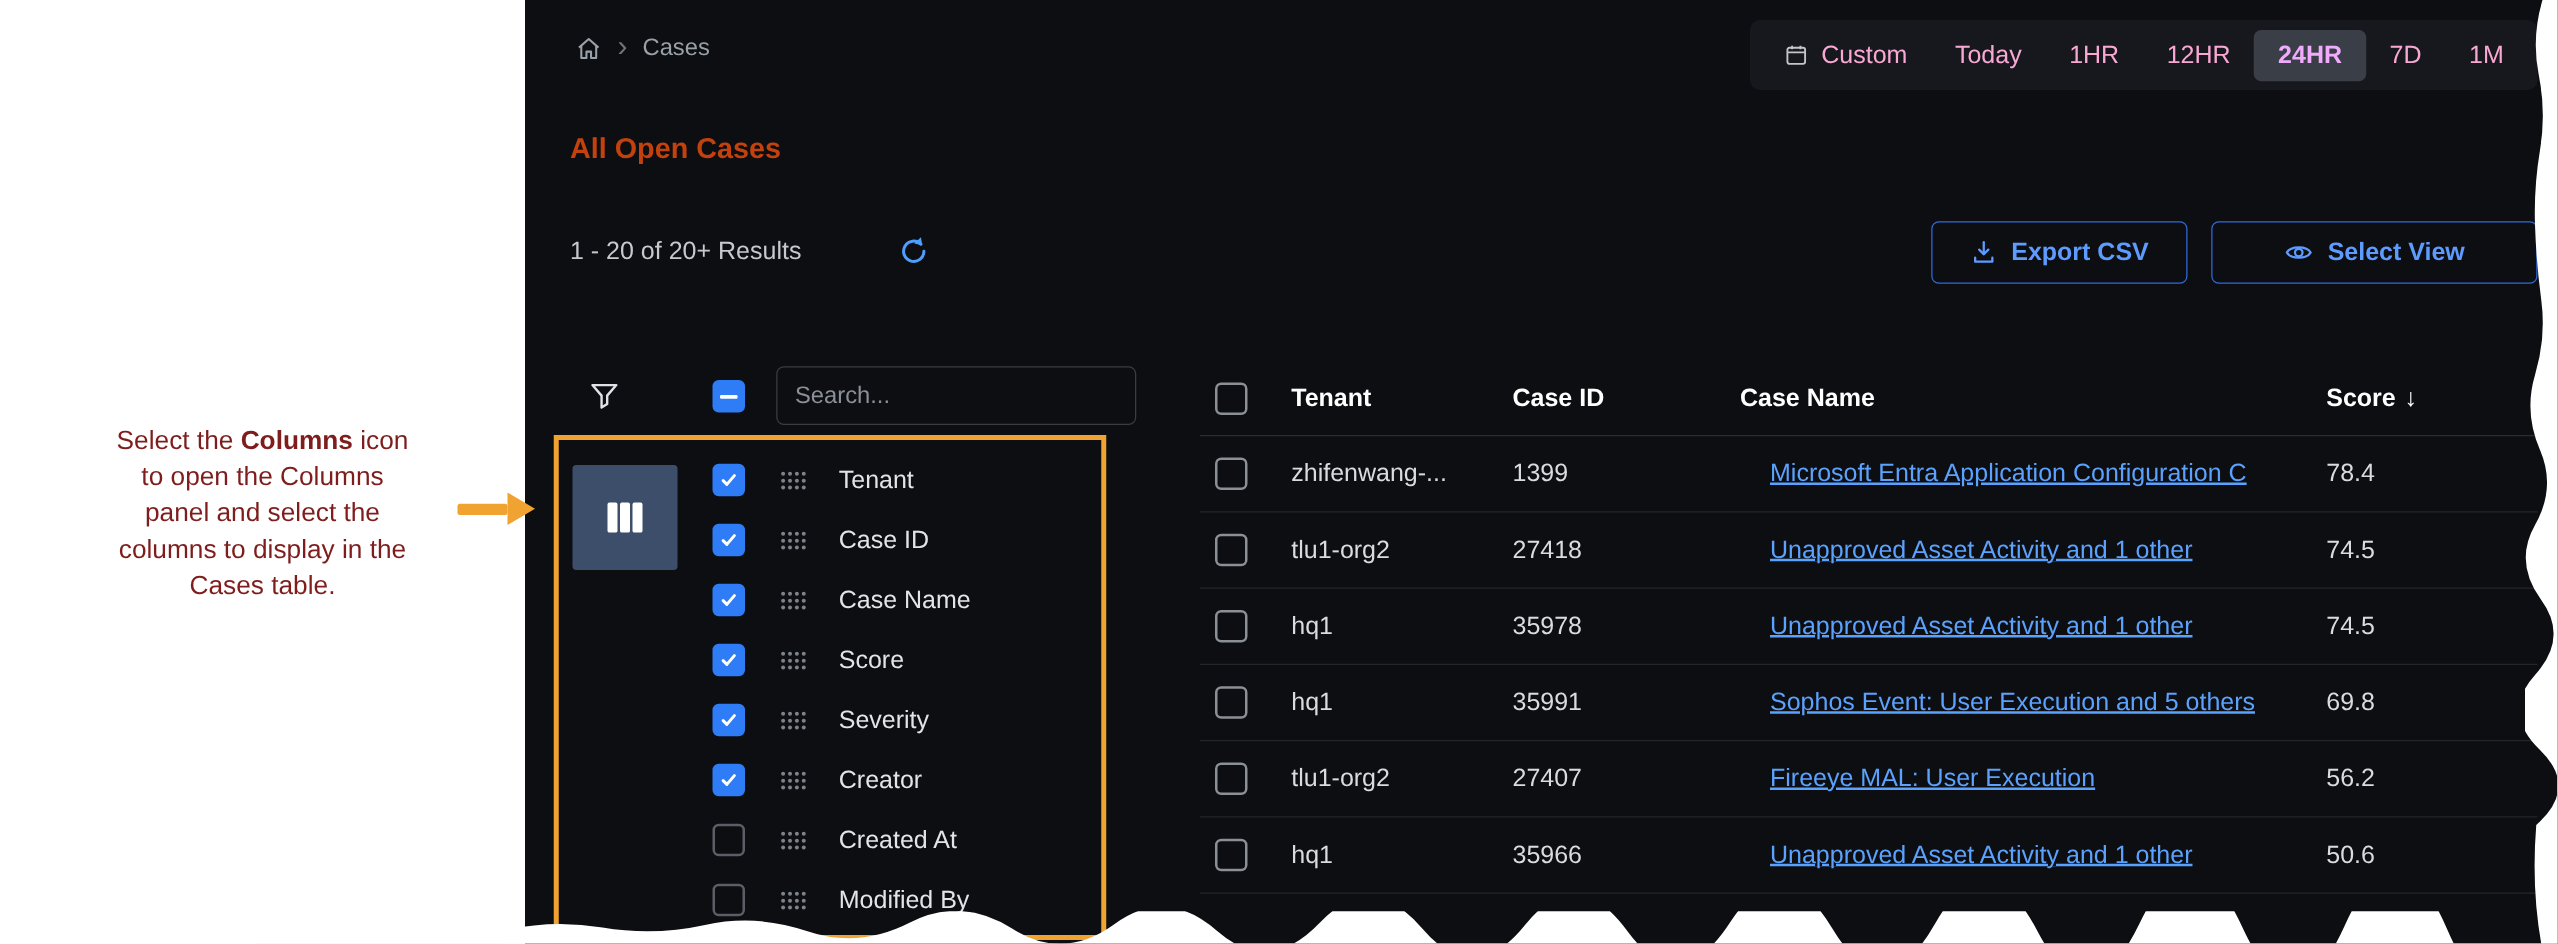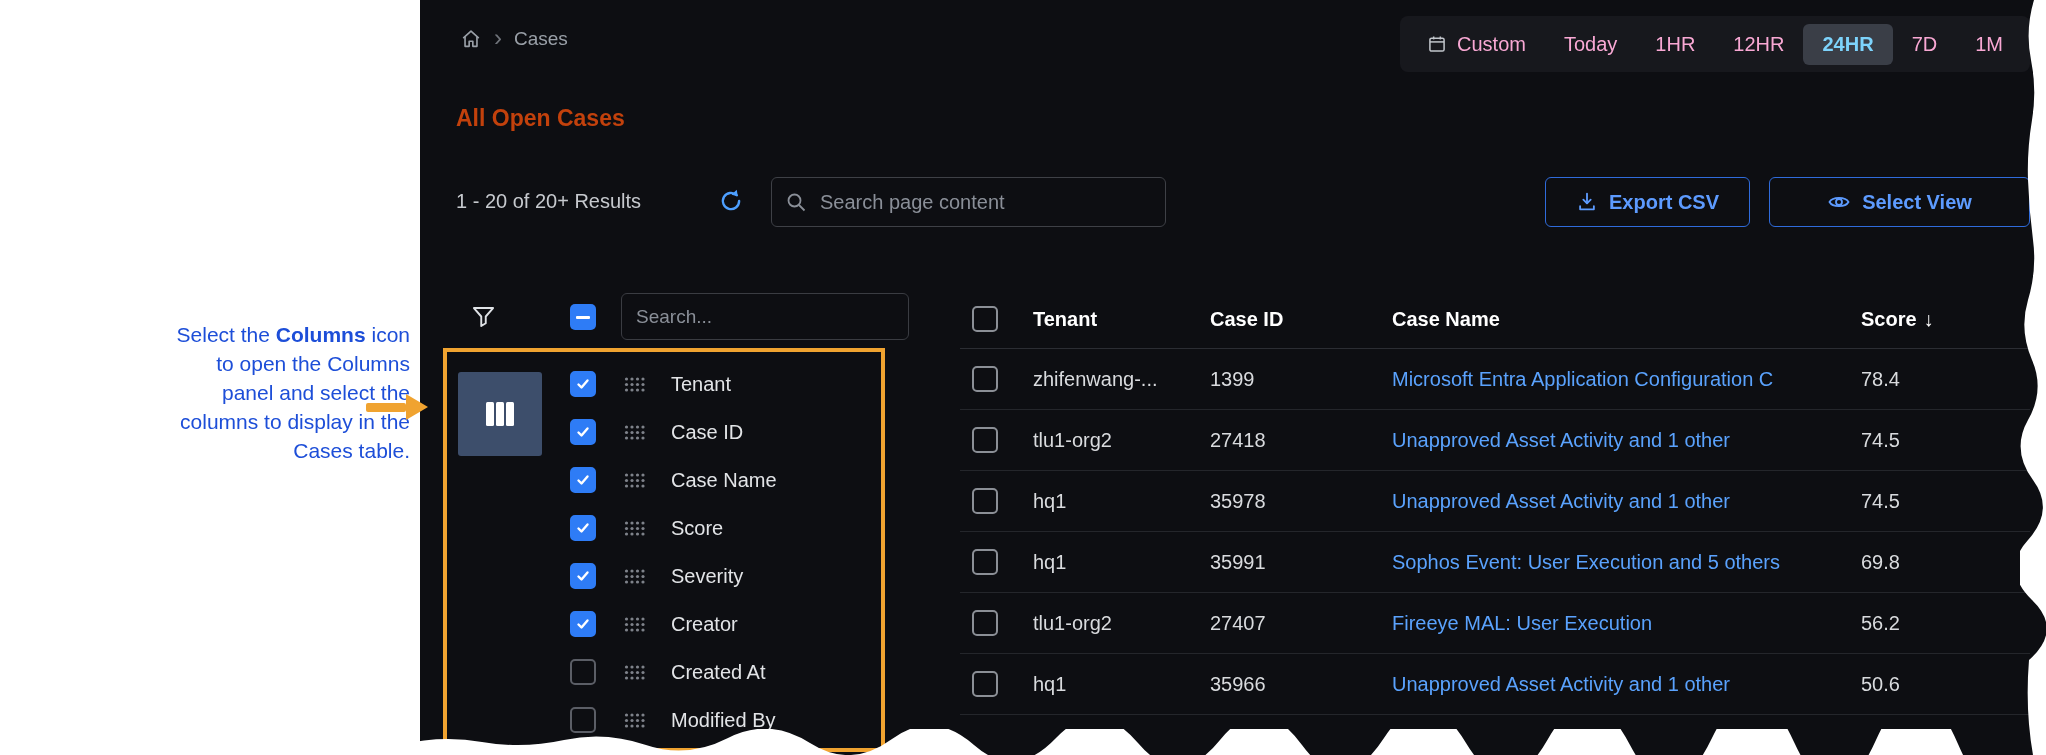--- a/index.html
+++ b/index.html
@@ -1,40 +1,40 @@
 <!DOCTYPE html>
 <html><head>
 <meta charset="utf-8">
 <style>
   html,body{margin:0;padding:0;background:#fff;}
   .canvas{position:relative;width:2046px;height:755px;background:#ffffff;overflow:hidden;
           font-family:"Liberation Sans", sans-serif;}
 
   
-  .annotation{position:absolute;left:10px;top:320px;width:400px;text-align:right;
-              color:#1d4ed8;font-size:21px;line-height:29px;font-weight:500;z-index:2;}
+  .annotation{position:absolute;left:10px;top:338px;width:400px;text-align:center;
+              color:#7f1d1d;font-size:21px;line-height:29px;font-weight:500;z-index:2;}
   .annotation b{font-weight:800;}
   .arrow{position:absolute;left:366px;top:394px;display:flex;align-items:center;z-index:6;}
   .arrow-shaft{width:40px;height:9px;background:#f0a330;border-radius:2px;}
   .arrow-head{width:0;height:0;border-left:22px solid #f0a330;
               border-top:13px solid transparent;border-bottom:13px solid transparent;}
 
   
   .dark-panel{position:absolute;left:420px;top:0;width:1626px;height:755px;
               background:#0d0e12;overflow:hidden;color:#e6e8ea;z-index:1;}
 
   .breadcrumb{position:absolute;left:40px;top:28px;display:flex;align-items:center;
               gap:12px;color:#9aa0a8;font-size:19px;}
   .crumb-sep{font-size:24px;color:#6f737a;line-height:20px;margin-top:-3px;}
 
   .time-selector{position:absolute;top:16px;right:16px;height:56px;background:#17181d;
                  border-radius:8px;display:flex;align-items:center;padding:0 8px;}
   .ts-item{display:flex;align-items:center;gap:10px;padding:0 19px;color:#f9a8d4;
            font-size:20px;cursor:pointer;white-space:nowrap;}
-  .ts-item.selected{background:#3a3e47;border-radius:6px;color:#7dd3fc;font-weight:bold;
+  .ts-item.selected{background:#3a3e47;border-radius:6px;color:#f0abfc;font-weight:bold;
                     padding:9px 19px;}
 
   .page-title{position:absolute;left:36px;top:105px;font-size:23px;font-weight:bold;color:#c2410c;}
 
   .results-text{position:absolute;left:36px;top:190px;font-size:20px;color:#c6c9ce;}
   .refresh{position:absolute;left:298px;top:188px;cursor:pointer;}
 
   .search-wrap{position:absolute;left:351px;top:177px;width:395px;height:50px;}
   .search-wrap svg{position:absolute;left:14px;top:14px;}
   .search-wrap input{width:100%;height:100%;box-sizing:border-box;background:#0d0e12;
@@ -78,22 +78,22 @@
   .col-label{margin-left:26px;font-size:20px;color:#e2e4e7;}
 
   
   .table{position:absolute;left:540px;top:290px;width:1070px;}
   .thead,.trow{display:grid;grid-template-columns:61px 177px 182px 469px 140px;
       align-items:center;padding-left:12px;}
   .thead{height:58px;border-bottom:1px solid #2b2d33;color:#fff;font-size:20px;font-weight:bold;}
   .trow{height:60px;border-bottom:1px solid #24262b;font-size:20px;color:#d9dbde;}
   .row-cbx{width:26px;height:26px;box-sizing:border-box;border:2px solid #8b8f96;
       border-radius:5px;cursor:pointer;}
-  .case-link{color:#5aa2fd;white-space:nowrap;overflow:hidden;
-      display:block;max-width:452px;cursor:pointer;}
+  .case-link{color:#5aa2fd;text-decoration:underline;white-space:nowrap;overflow:hidden;
+      display:block;max-width:452px;cursor:pointer;margin-left:24px;}
   .sort-icon{font-weight:bold;margin-left:7px;color:#fff;}
   .hdr{display:flex;align-items:center;cursor:pointer;}
 
   
   .torn-bottom{position:absolute;left:400px;bottom:0;width:1646px;height:26px;z-index:10;}
   .torn-right{position:absolute;right:0;top:0;width:26px;height:755px;z-index:10;}
 </style>
 </head>
 <body>
 
@@ -147,27 +147,20 @@
     <div class="page-title">All Open Cases</div>
 
     <div class="results-text">1 - 20 of 20+ Results</div>
     <span class="refresh">
       <svg width="26" height="26" viewBox="0 0 24 24">
           <path d="M19.5 12a7.5 7.5 0 1 1-2.2-5.3" fill="none" stroke="#4d9fff" stroke-width="2.2" stroke-linecap="round"></path>
           <polygon points="17.3,1.6 18.3,7.5 12.4,6.3" fill="#4d9fff"></polygon>
         </svg>
     </span>
 
-    <div class="search-wrap">
-      <svg width="22" height="22" viewBox="0 0 22 22" fill="none" stroke="#8a8f98" stroke-width="1.8">
-          <circle cx="9.5" cy="9.5" r="6"></circle>
-          <line x1="14" y1="14" x2="19.5" y2="19.5"></line>
-        </svg>
-      <input type="text" placeholder="Search page content" style="">
-    </div>
 
     <button class="blue-btn export-btn">
       <span style="display:flex;">
         <svg width="22" height="22" viewBox="0 0 24 24" fill="none" stroke="#5d9bff" stroke-width="2" stroke-linecap="round" stroke-linejoin="round">
             <path d="M12 3v10"></path>
             <path d="M8 9.5 12 13.5 16 9.5"></path>
             <path d="M4.5 16.5V20h15v-3.5"></path>
           </svg>
       </span>
       <span>Export CSV</span>

